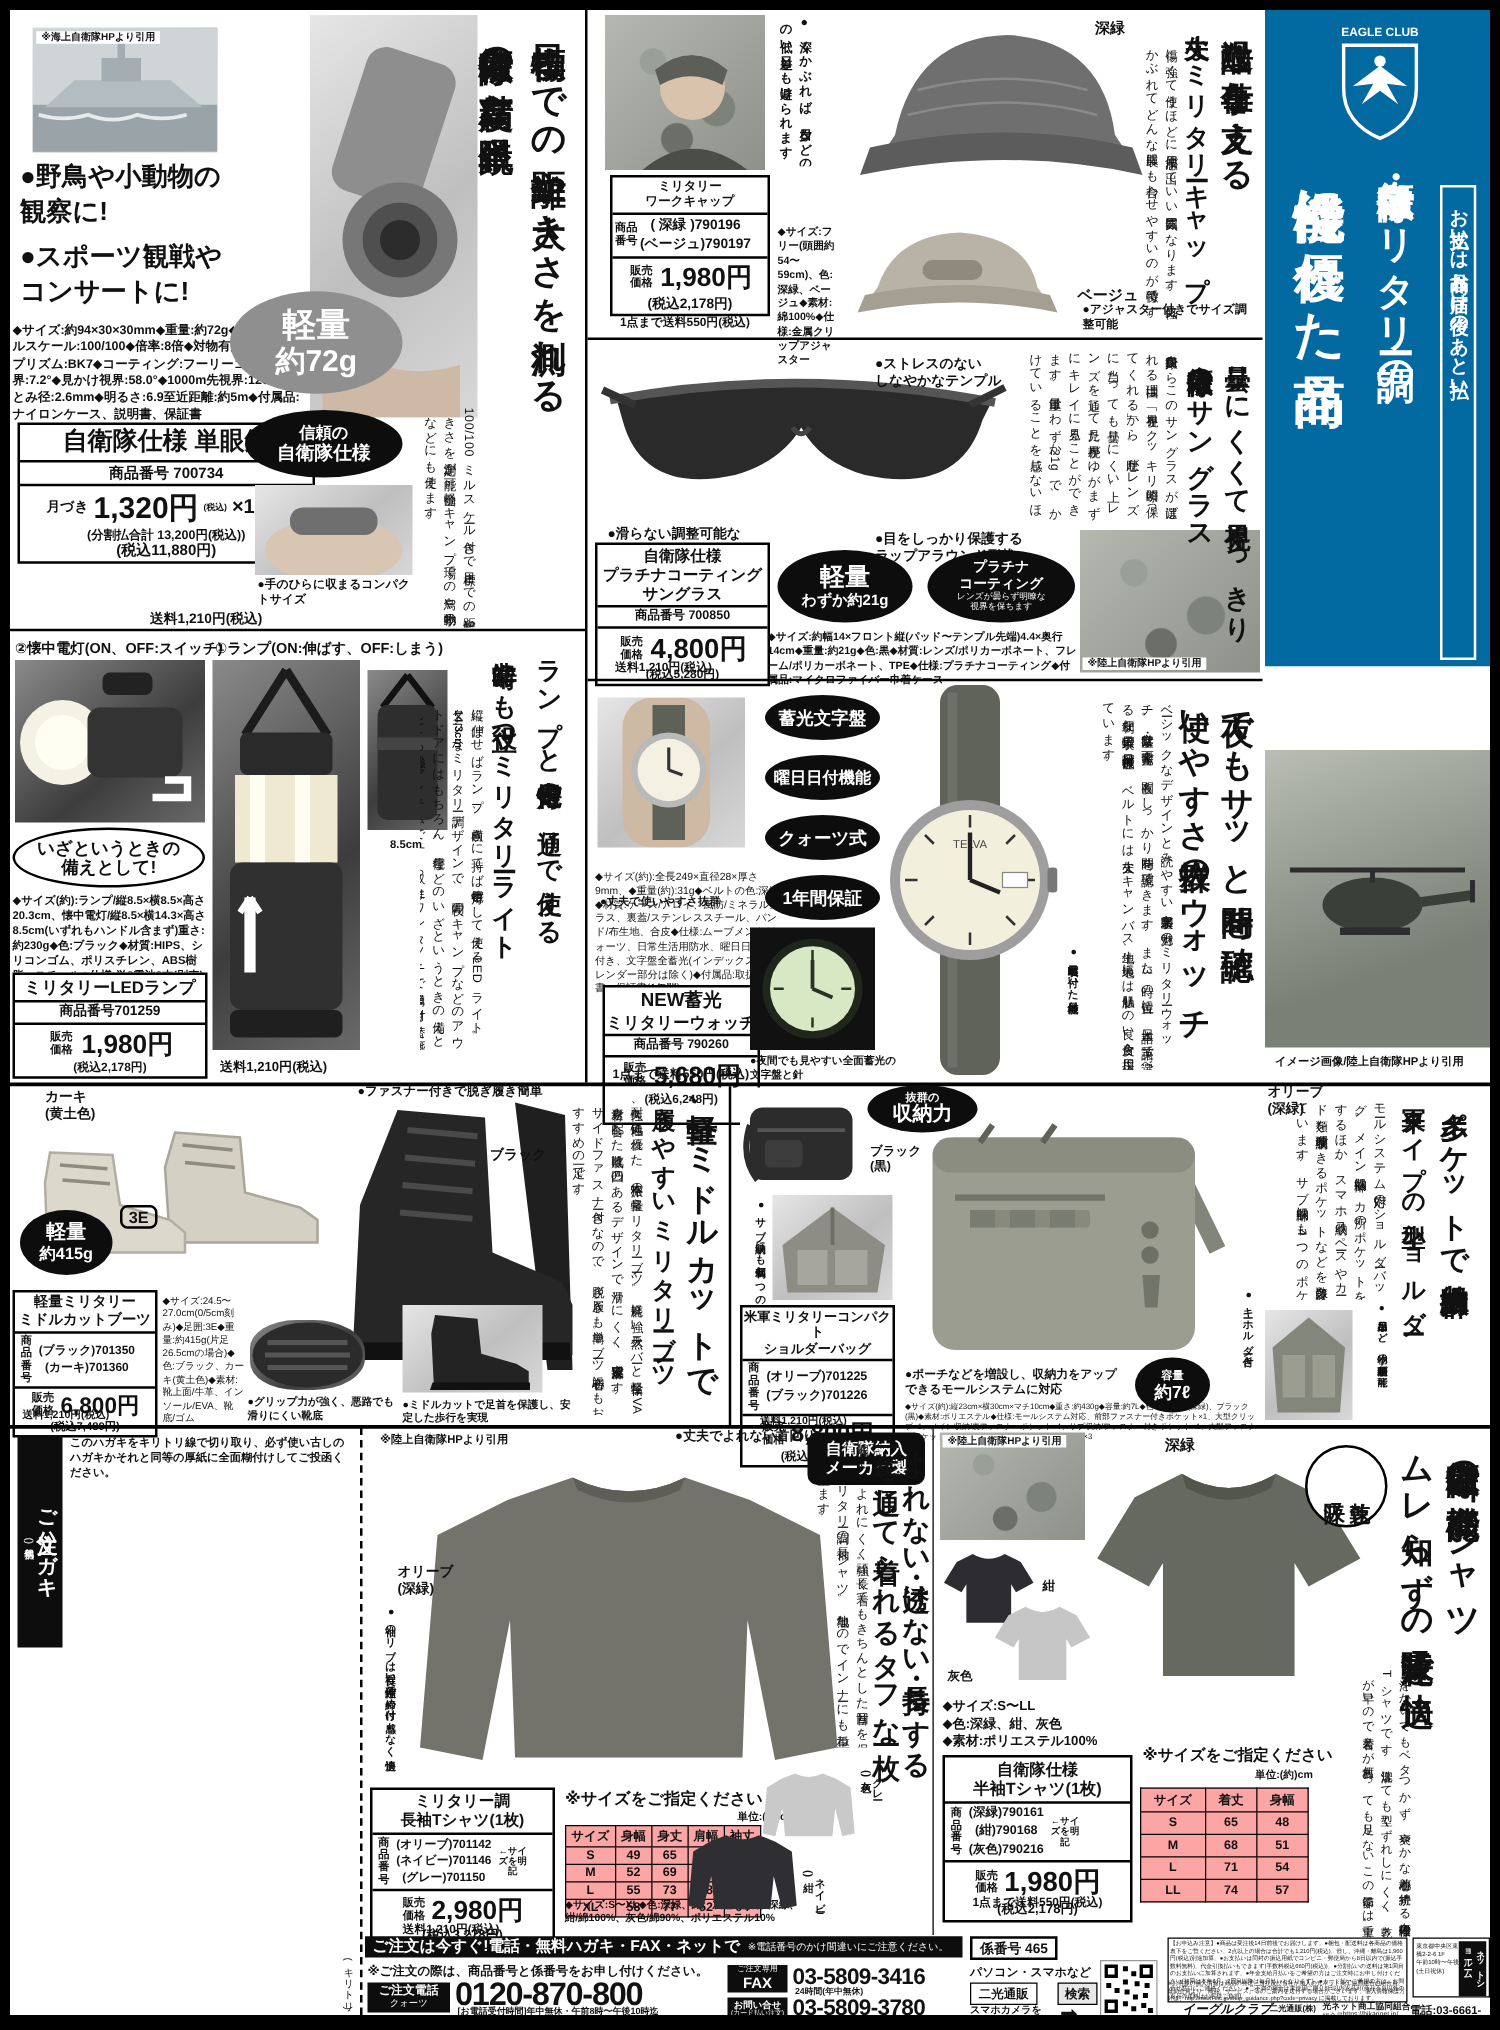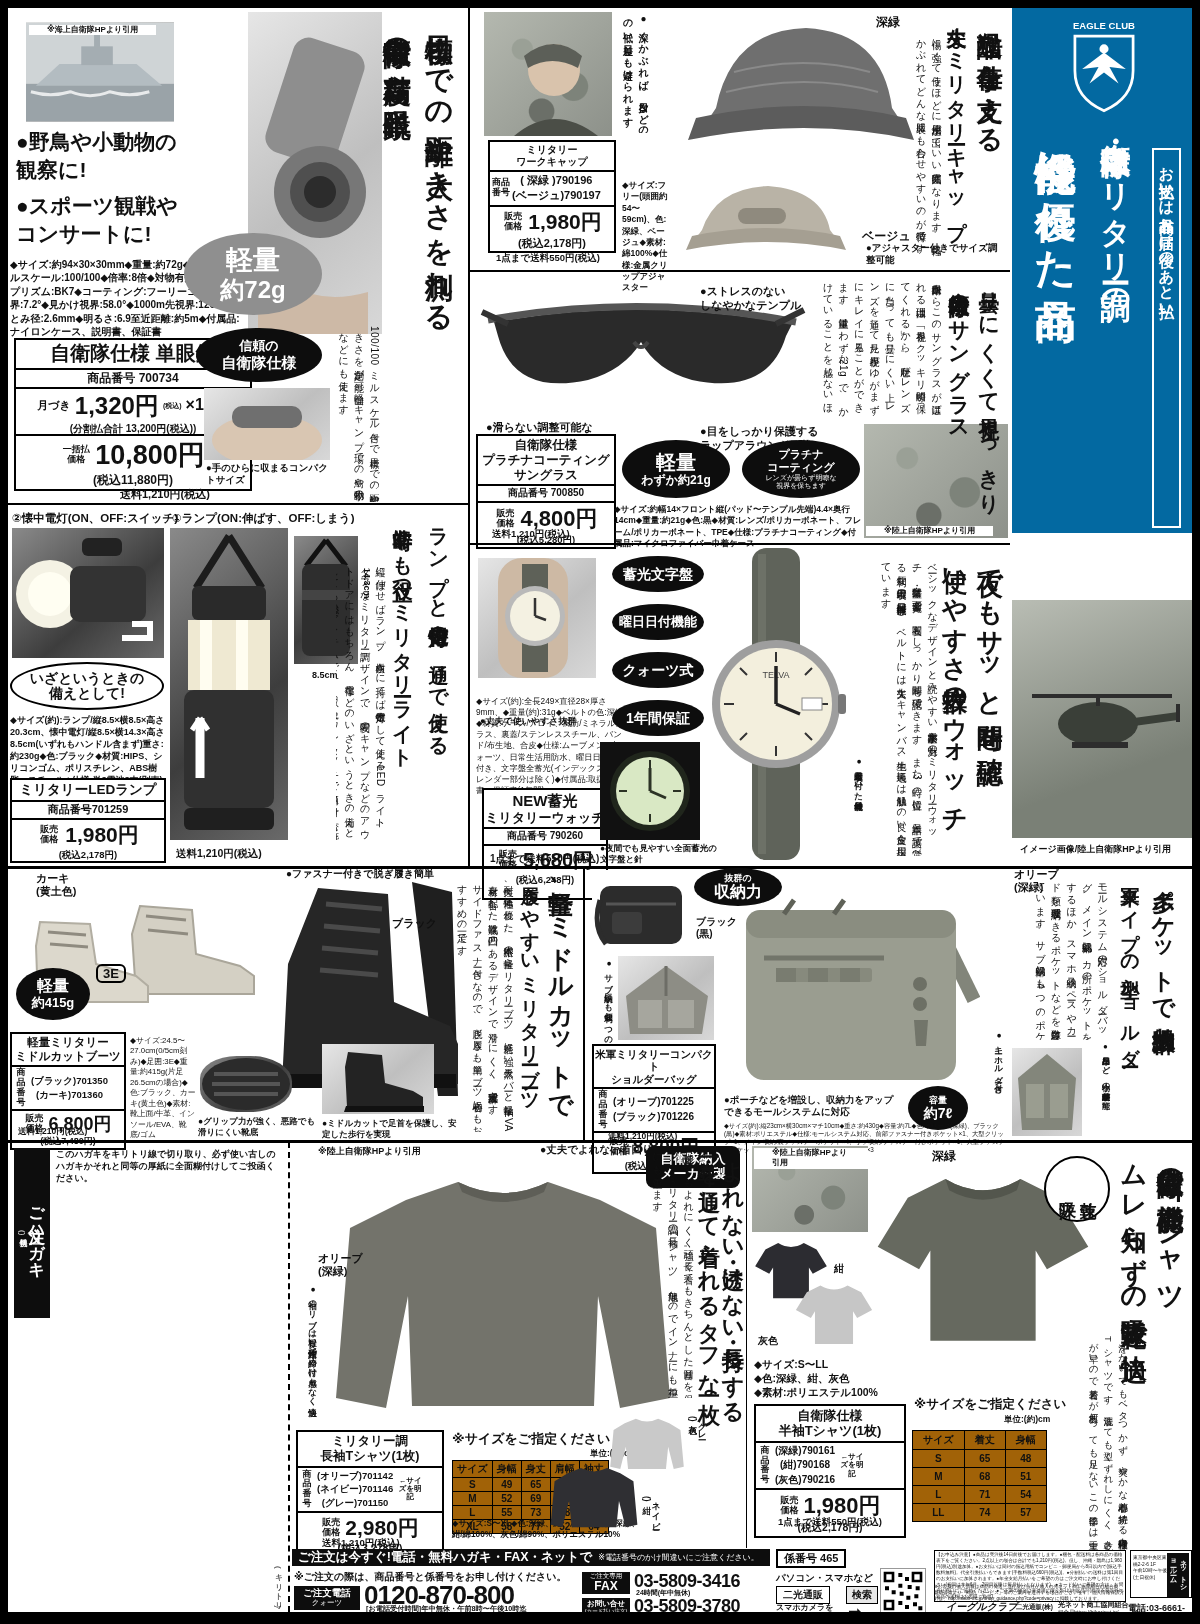--- a/index.html
+++ b/index.html
@@ -8,33 +8,33 @@
 .a{position:absolute}
 .b{font-weight:bold}
 .pre{white-space:pre-line}
 .v{writing-mode:vertical-rl;text-orientation:mixed}
 .vh{writing-mode:vertical-rl;text-orientation:mixed;font-weight:bold;line-height:1.05;white-space:nowrap;letter-spacing:1px}
 .vb{writing-mode:vertical-rl;text-orientation:mixed;font-size:10px;line-height:1.55;letter-spacing:.5px;overflow:hidden}
 .sp{font-size:9.5px;line-height:1.34;font-weight:bold}
 .ph{background:linear-gradient(140deg,#e6e6e6,#bfbfbf 55%,#d8d8d8);overflow:hidden}
 .phd{background:linear-gradient(140deg,#8a8a8a,#3d3d3d 60%,#6a6a6a);overflow:hidden}
 .camo{background:radial-gradient(circle at 30% 30%,#9aA096 8%,transparent 9%),radial-gradient(circle at 70% 60%,#7d837a 12%,transparent 13%),radial-gradient(circle at 45% 80%,#6b6f68 10%,transparent 11%),linear-gradient(135deg,#b4b8af,#8d918a)}
-.chip{background:#fff;font-size:8px;font-weight:bold;padding:0 18px;line-height:1.3}
+.chip{background:#fff;font-size:8px;font-weight:bold;padding:0 4px;line-height:1.3}
 .oval{background:#0d0d0d;color:#fff;border-radius:50%;display:flex;flex-direction:column;align-items:center;justify-content:center;text-align:center;line-height:1.15}
 .ovalw{background:#fff;border:2.5px solid #000;border-radius:50%;display:flex;flex-direction:column;align-items:center;justify-content:center;text-align:center;line-height:1.1}
 .pbox{border:2.5px solid #000;background:#fff}
 .nm{font-weight:bold;text-align:center;border-bottom:2px solid #000;line-height:1.18;padding:2px 1px}
 .codes{font-size:10px;font-weight:bold;text-align:center;line-height:1.25;padding:1px 0}
 .prow{border-top:2px solid #000;display:flex;align-items:center;justify-content:center;gap:4px;padding:1px 0}
 .plab{font-size:9px;font-weight:bold;line-height:1.1;text-align:center}
 .tax{font-size:9.5px;font-weight:bold;text-align:center;line-height:1.1}
 .callout{font-size:10px;font-weight:bold;line-height:1.28}
 .hr{background:#000;height:2px}
 .vr{background:#000;width:2px}
-table.sz{border-collapse:collapse;background:#a16207}
+table.sz{border-collapse:collapse;background:#fca5a5}
 table.sz th,table.sz td{border:1.5px solid #000;font-size:10px;font-weight:bold;text-align:center;padding:1px 4px}
 .frame{border:8px solid #000;border-bottom-width:12px;position:absolute;inset:0;pointer-events:none}
 .blkchip{background:#0d0d0d;color:#fff;display:flex;flex-direction:column;align-items:center;justify-content:center;text-align:center;line-height:1.15}
 .tiny{font-size:6.3px;line-height:1.25}
 </style>
 </head>
 <body>
 
 <div class="a ph" style="left:26px;top:22px;width:148px;height:100px">
   <svg viewBox="0 0 150 100" width="148" height="100">
@@ -55,24 +55,20 @@
 <div class="a pbox" style="left:14px;top:338px;width:238px">
   <div class="nm" style="font-size:20px">自衛隊仕様 単眼鏡</div>
   <div class="codes" style="font-size:12px">商品番号 700734</div>
   <div class="prow">
     <span class="b" style="font-size:11px">月づき</span>
     <span class="b" style="font-size:24px">1,320円</span>
     <span class="b" style="font-size:7px">(税込)</span>
     <span class="b" style="font-size:16px">×10回</span>
   </div>
   <div class="tax" style="font-size:10px">(分割払合計 13,200円(税込))</div>
-  <div class="prow">
-    <span class="plab" style="width:30px">一括払価格</span>
-    <span class="b" style="font-size:27px">10,800円</span>
-  </div>
   <div class="tax" style="font-size:12px;padding-bottom:2px">(税込11,880円)</div>
 </div>
 <div class="a b" style="left:120px;top:487px;font-size:11px">送料1,210円(税込)</div>
 <div class="a ph" style="left:248px;top:12px;width:134px;height:322px">
   <svg viewBox="0 0 134 322" width="134" height="322">
       <rect x="30" y="30" width="74" height="120" rx="16" fill="#8e8e8e" transform="rotate(18 67 90)"></rect>
       <circle cx="72" cy="180" r="46" fill="#777"></circle>
       <circle cx="72" cy="180" r="30" fill="#4f4f4f"></circle>
       <circle cx="72" cy="180" r="16" fill="#2c2c2c"></circle>
       <path d="M10 240 q40 60 110 40 l0 42 -110 0 z" fill="#cdb9a6"></path>

